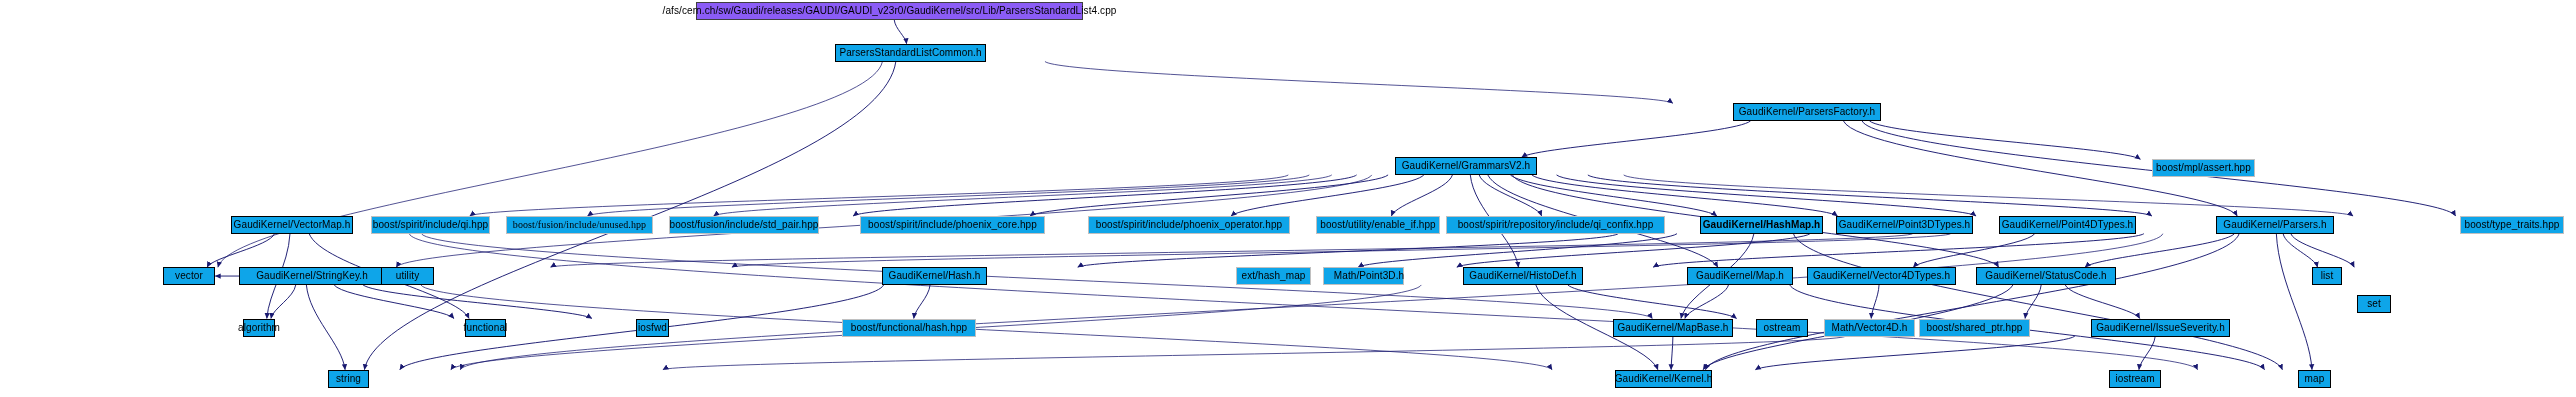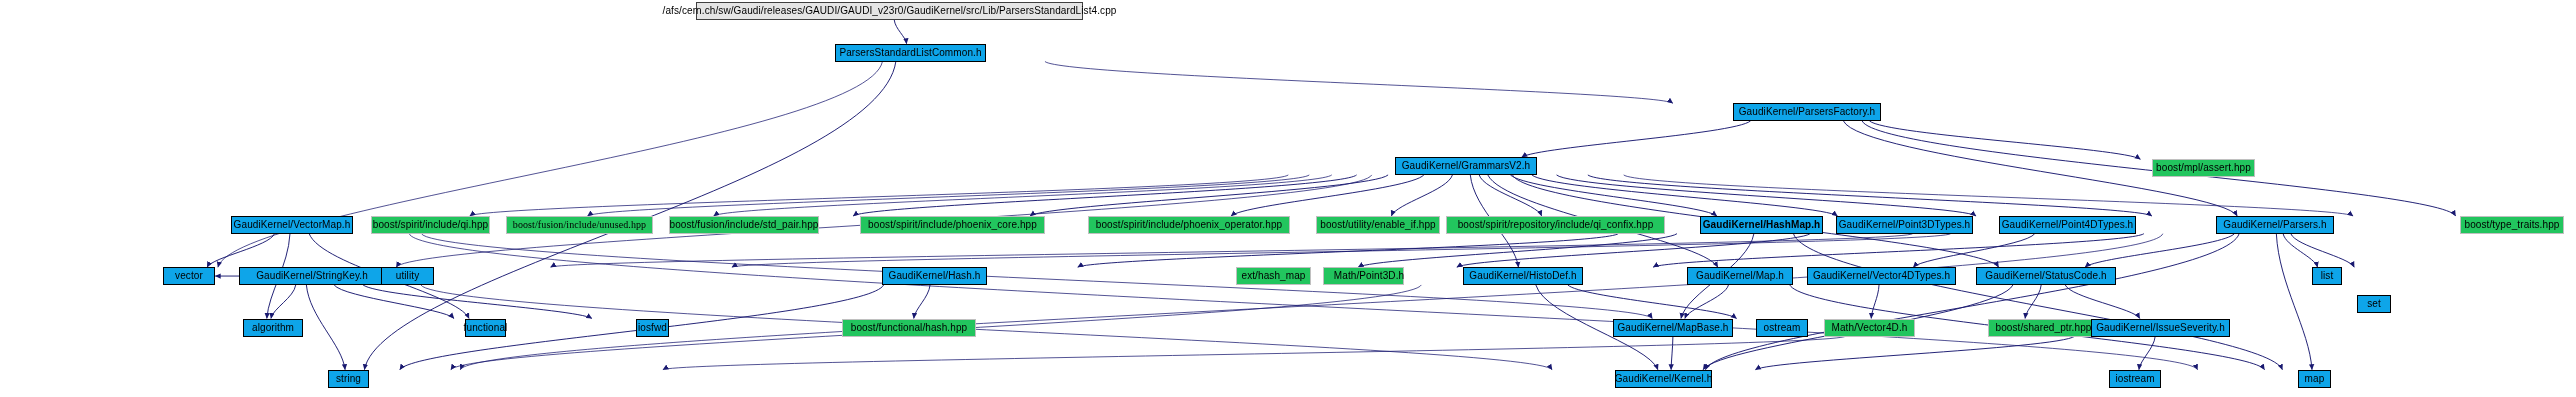--- a/index.html
+++ b/index.html
@@ -38,31 +38,31 @@
     justify-content: center;
     height: 18px;
     white-space: nowrap;
     font-size: 10px;
     line-height: 1;
     color: #000000;
     letter-spacing: 0.1px;
   }
   
   .node.root {
-    background: #e5e5e5;
+    background: #8b5cf6;
     border: 1px solid #404040;
   }
   
   .node.local {
     background: #0ea5e9;
     border: 1px solid #000000;
   }
   
   .node.external {
-    background: #22c55e;
+    background: #0ea5e9;
     border: 1px solid #c0c0c0;
   }
 </style>
 </head>
 <body>
 
 <div id="graph-root">
 
   <svg id="edge-layer" viewBox="0 0 3768 581" xmlns="http://www.w3.org/2000/svg">
     <defs>
@@ -164,28 +164,28 @@
       <div class="node local" style="left: 381px; top: 267px; width: 53px;">utility</div>
       <div class="node local" style="left: 882px; top: 267px; width: 105px;">GaudiKernel/Hash.h</div>
       <div class="node external" style="left: 1236px; top: 267px; width: 75px;">ext/hash_map</div>
       <div class="node external" style="left: 1323px; top: 267px; width: 81px; padding-left: 11px;">Math/Point3D.h</div>
       <div class="node local" style="left: 1463px; top: 267px; width: 120px;">GaudiKernel/HistoDef.h</div>
       <div class="node local" style="left: 1687px; top: 267px; width: 106px;">GaudiKernel/Map.h</div>
       <div class="node local" style="left: 1807px; top: 267px; width: 149px;">GaudiKernel/Vector4DTypes.h</div>
       <div class="node local" style="left: 1976px; top: 267px; width: 140px;">GaudiKernel/StatusCode.h</div>
       <div class="node local" style="left: 2312px; top: 267px; width: 30px;">list</div>
       <div class="node local" style="left: 2357px; top: 267px; width: 34px; margin-top: 28px;">set</div>
-      <div class="node local" style="left: 243px; top: 319px; width: 60px;">algorithm</div>
+      <div class="node local" style="left: 243px; top: 319px; width: 32px;">algorithm</div>
       <div class="node local" style="left: 465px; top: 319px; width: 41px;">functional</div>
       <div class="node local" style="left: 636px; top: 319px; width: 33px;">iosfwd</div>
       <div class="node external" style="left: 842px; top: 319px; width: 134px;">boost/functional/hash.hpp</div>
       <div class="node local" style="left: 1613px; top: 319px; width: 120px;">GaudiKernel/MapBase.h</div>
       <div class="node local" style="left: 1756px; top: 319px; width: 52px;">ostream</div>
       <div class="node external" style="left: 1824px; top: 319px; width: 91px;">Math/Vector4D.h</div>
-      <div class="node external" style="left: 1988px; top: 319px; width: 111px;">boost/shared_ptr.hpp</div>
+      <div class="node external" style="left: 1919px; top: 319px; width: 111px;">boost/shared_ptr.hpp</div>
       <div class="node local" style="left: 2091px; top: 319px; width: 139px;">GaudiKernel/IssueSeverity.h</div>
       <div class="node local" style="left: 328px; top: 370px; width: 41px;">string</div>
       <div class="node local" style="left: 1615px; top: 370px; width: 97px;">GaudiKernel/Kernel.h</div>
       <div class="node local" style="left: 2109px; top: 370px; width: 52px;">iostream</div>
       <div class="node local" style="left: 2298px; top: 370px; width: 33px;">map</div>
     </div>
 
 </div>
 
 

